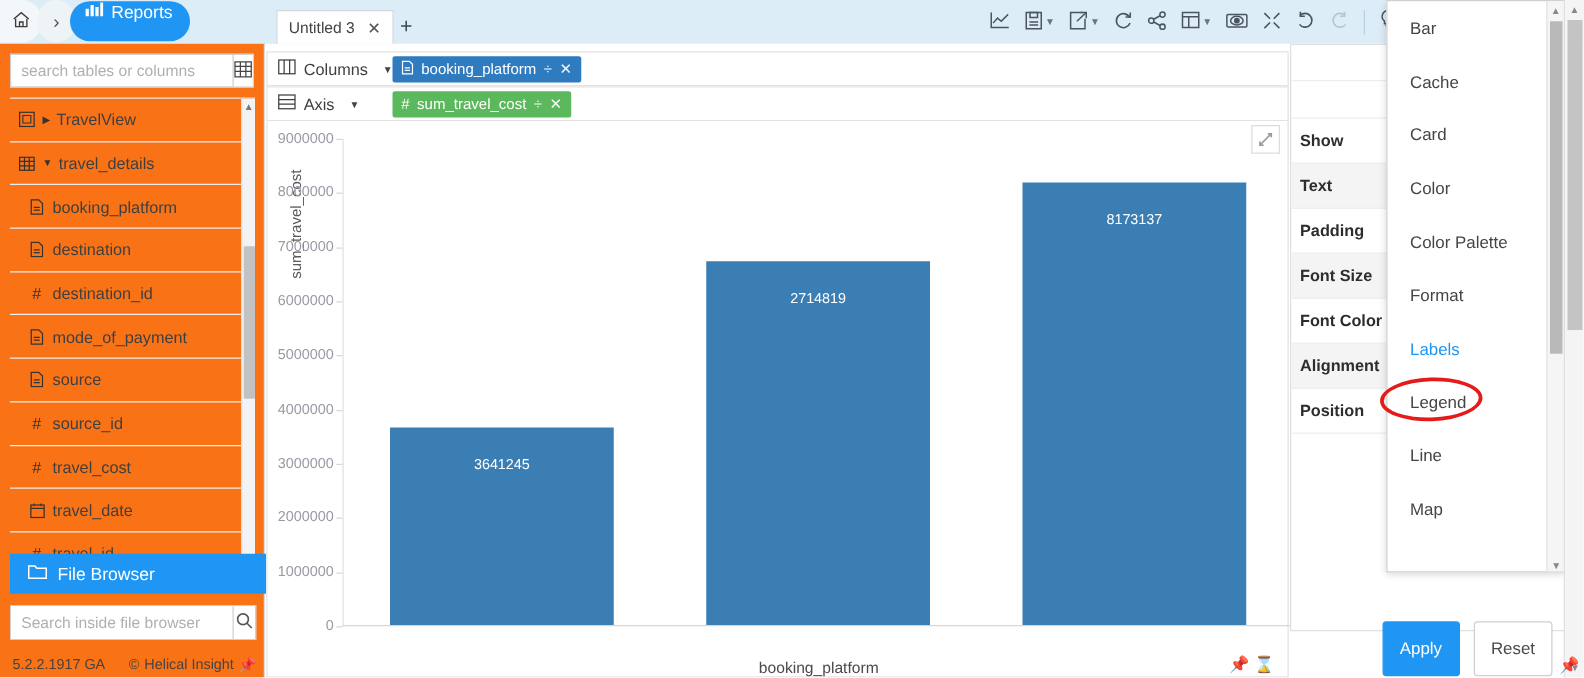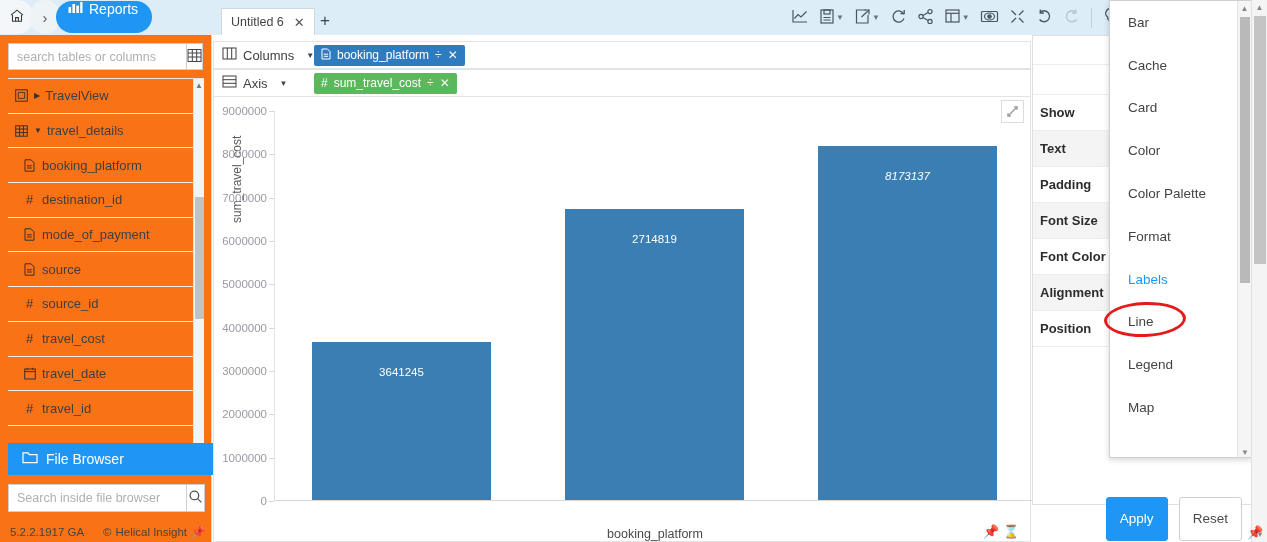--- a/index.html
+++ b/index.html
@@ -473,20 +473,29 @@
             <span class="tree-ico">
               <svg width="11" height="13" viewBox="0 0 11 13" fill="none" stroke="#333" stroke-width="1">
                 <path d="M1 0.8 H7 L10 3.8 V12.2 H1 Z"></path>
                 <path d="M3 6.8 H7.8 M3 9 H7.8"></path>
               </svg>
             </span>
             <span>booking_platform</span>
           </div>
           <div class="tree-row indent">
             <span class="tree-ico">
+              <svg width="11" height="13" viewBox="0 0 11 13" fill="none" stroke="#333" stroke-width="1">
+                <path d="M1 0.8 H7 L10 3.8 V12.2 H1 Z"></path>
+                <path d="M3 6.8 H7.8 M3 9 H7.8"></path>
+              </svg>
+            </span>
+            <span>destination</span>
+          </div>
+          <div class="tree-row indent">
+            <span class="tree-ico">
               <span style="font-size:13px;color:#333;">#</span>
             </span>
             <span>destination_id</span>
           </div>
           <div class="tree-row indent">
             <span class="tree-ico">
               <svg width="11" height="13" viewBox="0 0 11 13" fill="none" stroke="#333" stroke-width="1">
                 <path d="M1 0.8 H7 L10 3.8 V12.2 H1 Z"></path>
                 <path d="M3 6.8 H7.8 M3 9 H7.8"></path>
               </svg>
@@ -563,21 +572,21 @@
       <span>5.2.2.1917 GA</span>
       <span class="spacer"></span>
       <span>©</span>
       <span>Helical Insight</span>
       <span class="pin">📌</span>
     </div>
   </div>
 
   <div class="tabstrip">
     <div class="tab">
-      <span>Untitled 6</span>
+      <span>Untitled 3</span>
       <span class="tab-close">✕</span>
     </div>
     <div class="tab-add">+</div>
   </div>
 
   <div class="shelf" style="top:41px;">
     <div class="shelf-label">
       <span>
         <svg width="15" height="13" viewBox="0 0 15 13" fill="none" stroke="#3f3f3f" stroke-width="1">
           <rect x="1" y="1" width="13" height="11"></rect>
@@ -659,21 +668,21 @@
             <div class="bar" style="height: 157.787px; background: rgb(59, 126, 179);">
               <div class="bar-label" style="color: rgb(255, 255, 255);">3641245</div>
             </div>
           </div>
           <div class="bar-slot">
             <div class="bar" style="height: 291.182px; background: rgb(59, 126, 179);">
               <div class="bar-label" style="color: rgb(255, 255, 255);">2714819</div>
             </div>
           </div>
           <div class="bar-slot">
-            <div class="bar" style="height: 354.169px; background: rgb(59, 126, 179); font-style: italic;">
+            <div class="bar" style="height: 354.169px; background: rgb(59, 126, 179);">
               <div class="bar-label" style="color: rgb(255, 255, 255);">8173137</div>
             </div>
           </div>
         </div>
     </div>
 
     <div class="xlabel">booking_platform</div>
 
     <div class="chart-foot-icons">
       <span style="color:#111;">📌</span>
@@ -714,22 +723,22 @@
 
   <div class="dropdown">
     <div id="dd-items">
         <div class="dd-item">Bar</div>
         <div class="dd-item">Cache</div>
         <div class="dd-item">Card</div>
         <div class="dd-item">Color</div>
         <div class="dd-item">Color Palette</div>
         <div class="dd-item">Format</div>
         <div class="dd-item selected">Labels</div>
+        <div class="dd-item">Legend</div>
         <div class="dd-item">Line</div>
-        <div class="dd-item">Legend</div>
         <div class="dd-item">Map</div>
       </div>
     <div class="dd-scroll">
       <div class="up">▲</div>
       <div class="dd-thumb"></div>
       <div class="down">▼</div>
     </div>
   </div>
   <div class="annot"></div>
 

